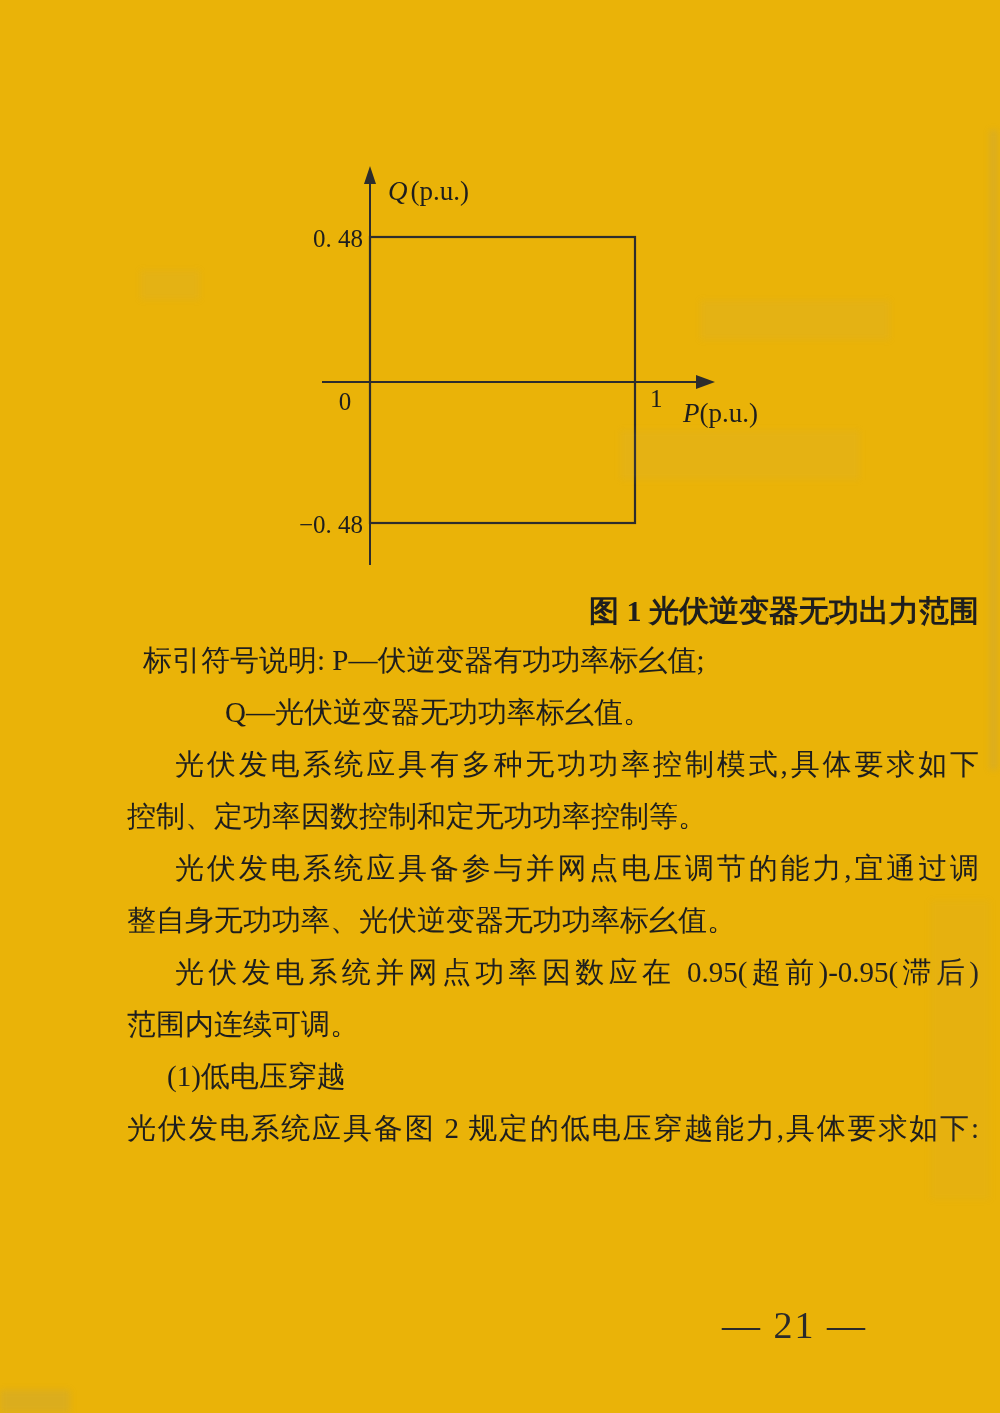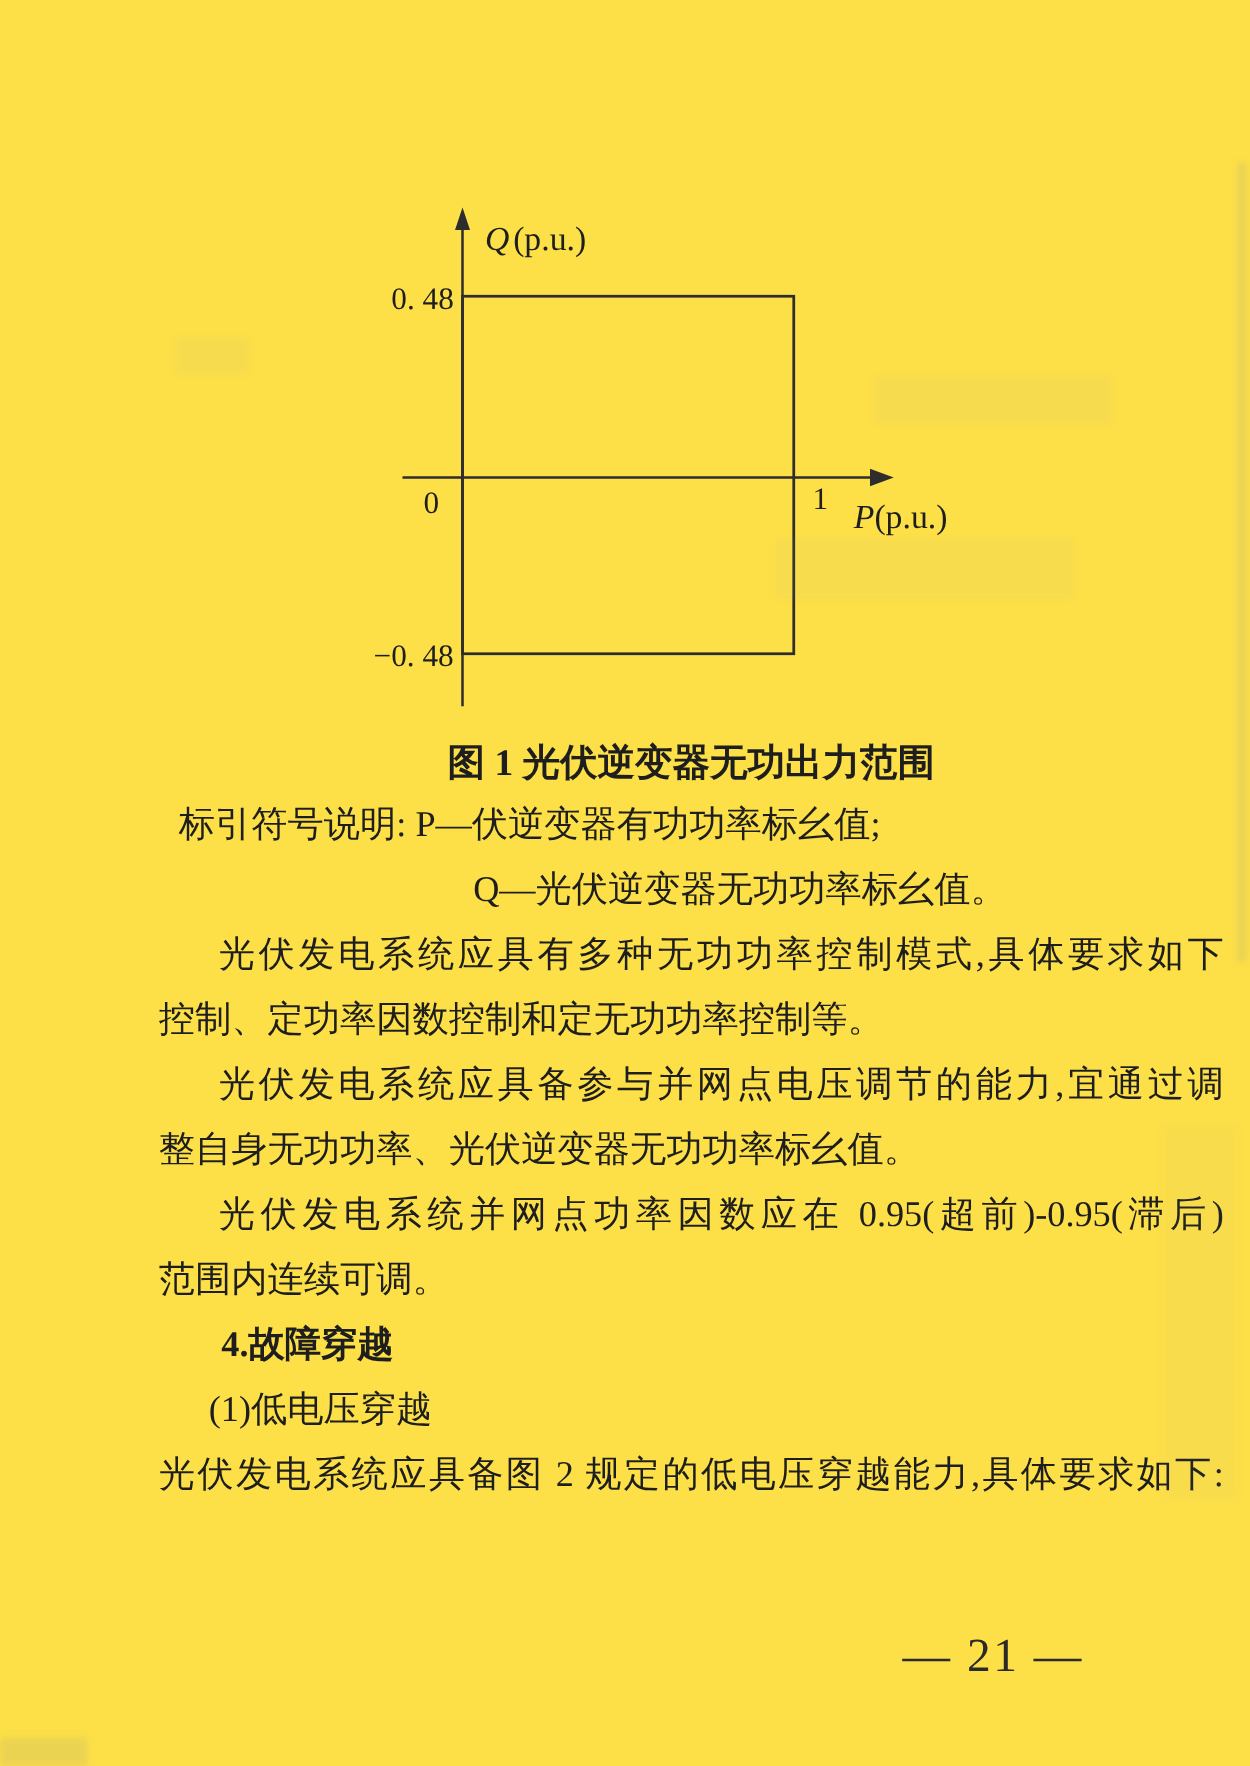--- a/index.html
+++ b/index.html
@@ -1,39 +1,39 @@
 <!DOCTYPE html>
 <html><head>
 <meta charset="utf-8">
 <style>
   html,body{margin:0;padding:0;background:#e8e8e8;}
   .page{
     position:relative;
     width:1000px;height:1413px;
     margin:0 auto;
-    background:#fde047;
+    background:#eab308;
     overflow:hidden;
     font-family:"Liberation Serif","DejaVu Serif",serif;
     color:#1e1e1e;
   }
   
   .figure-block{position:relative;height:588px;}
   .figure-block svg{position:absolute;left:283px;top:160px;}
   .axis-line{stroke:#2d2d2d;stroke-width:2;fill:none;}
   .region-rect{stroke:#2d2d2d;stroke-width:2.2;fill:none;}
   .arrow{fill:#2d2d2d;}
   .tick-text{font-family:"Liberation Serif","DejaVu Serif",serif;font-size:25px;fill:#1e1e1e;}
   .axis-label{font-family:"Liberation Serif","DejaVu Serif",serif;font-size:27px;fill:#1e1e1e;}
   .var{font-style:italic;}
   
   .content{margin:0 21px 0 127px;width:852px;}
-  .caption{height:46px;line-height:46px;text-align:center;font-weight:bold;font-size:30px;}
+  .caption{height:46px;line-height:46px;text-align:right;font-weight:bold;font-size:30px;}
   .tline{height:52px;line-height:52px;font-size:29px;white-space:nowrap;}
   .legend-l1{margin-left:16px;}
-  .legend-l2{margin-left:78px;text-align:center;}
+  .legend-l2{margin-left:98px;}
   .indent{padding-left:48px;}
   .fill{white-space:normal;text-align:justify;text-align-last:justify;}
   .heading{font-weight:bold;padding-left:50px;}
   .subheading{padding-left:40px;}
   
   .page-number{
     position:absolute;top:1303px;right:133px;
     font-size:38px;letter-spacing:2px;color:#2a2a2a;
   }
   
@@ -78,21 +78,20 @@
 
     <div class="tline indent fill">光伏发电系统应具有多种无功功率控制模式,具体要求如下</div>
     <div class="tline">控制、定功率因数控制和定无功功率控制等。</div>
 
     <div class="tline indent fill">光伏发电系统应具备参与并网点电压调节的能力,宜通过调</div>
     <div class="tline">整自身无功功率、光伏逆变器无功功率标幺值。</div>
 
     <div class="tline indent fill">光伏发电系统并网点功率因数应在 0.95(超前)-0.95(滞后)</div>
     <div class="tline">范围内连续可调。</div>
 
-    <div class="tline heading">4.故障穿越</div>
     <div class="tline subheading">(1)低电压穿越</div>
 
     <div class="tline fill">光伏发电系统应具备图 2 规定的低电压穿越能力,具体要求如下:</div>
   </div>
 
   <div class="page-number">— 21 —</div>
 
   <div class="smudge sm1"></div>
   <div class="smudge sm2"></div>
   <div class="smudge sm3"></div>

